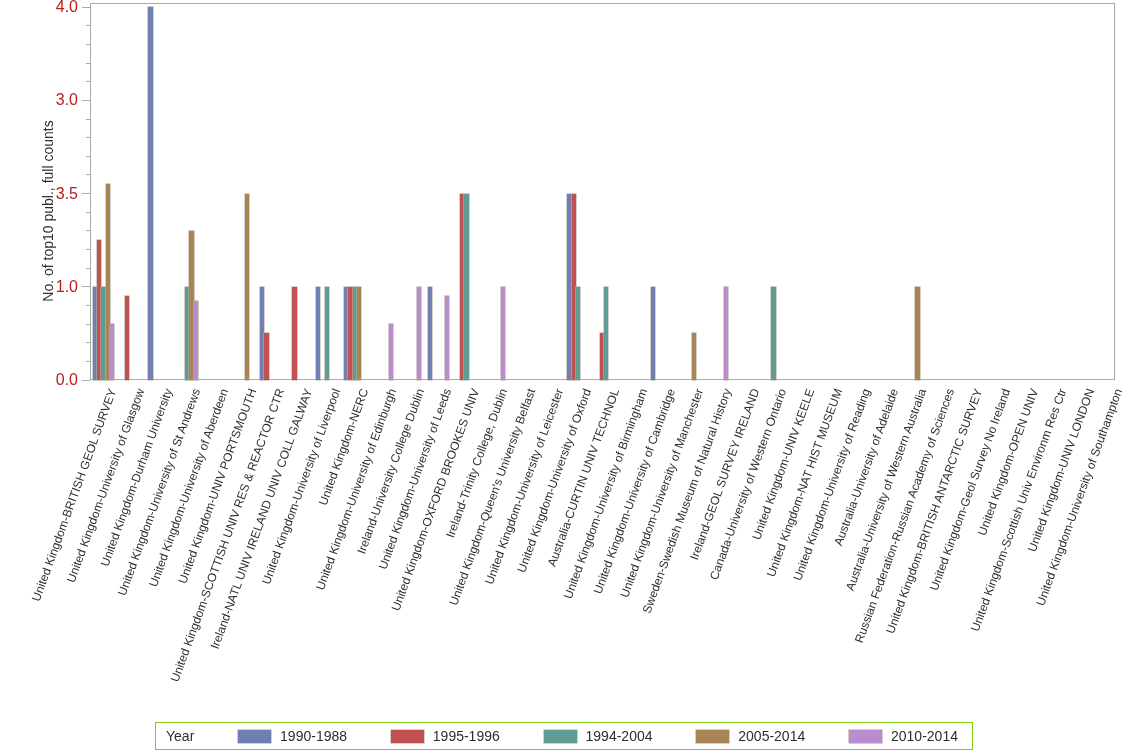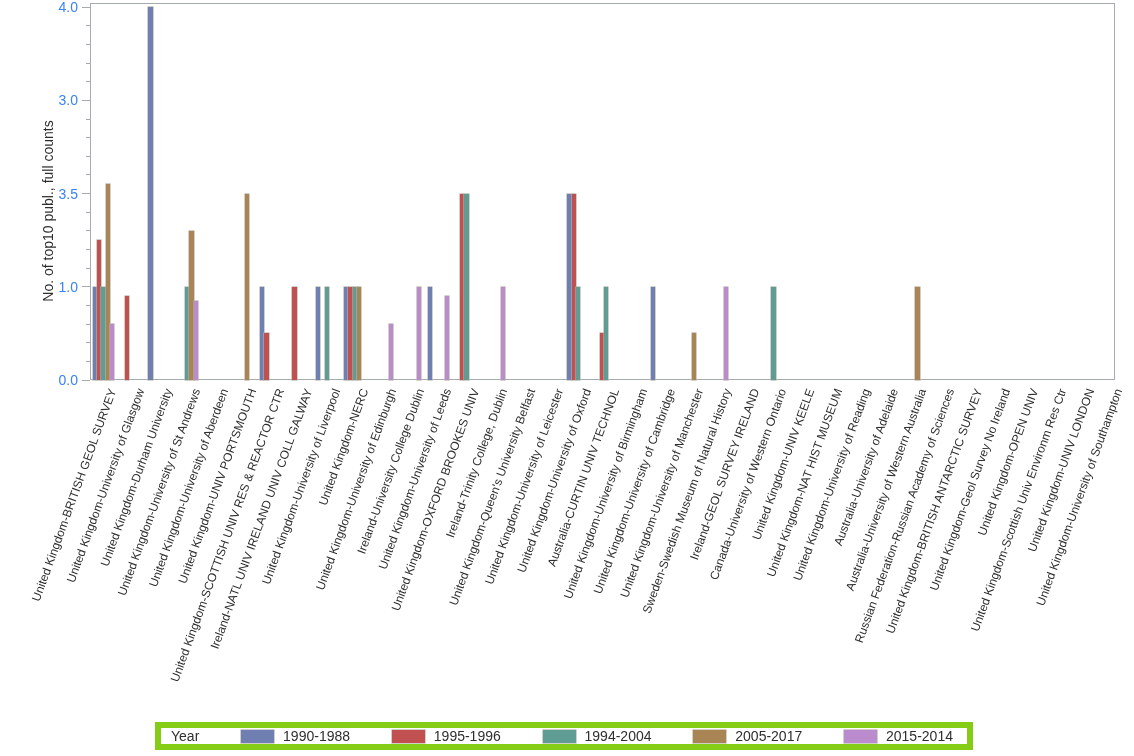--- a/index.html
+++ b/index.html
@@ -1,28 +1,28 @@
 <!DOCTYPE html>
 <html><head>
 <meta charset="utf-8">
 <style>
   html,body{margin:0;padding:0;background:#fff;}
   .canvas{position:relative;width:1134px;height:756px;background:#ffffff;overflow:hidden;
           font-family:"Liberation Sans","DejaVu Sans",sans-serif;color:#2e2e2e;}
   .plot-frame{position:absolute;left:90px;top:3px;width:1025px;height:377px;
               border:1px solid #a6abb0;box-sizing:border-box;background:#fff;}
   .ytick{position:absolute;background:#a6abb0;height:1px;}
-  .ytick-label{position:absolute;width:34px;text-align:right;font-size:14px;color:#3b82f6;line-height:14px;}
+  .ytick-label{position:absolute;width:34px;text-align:right;font-size:16px;color:#b91c1c;line-height:14px;}
   .y-title{position:absolute;left:-62px;top:203px;width:220px;text-align:center;
            transform:rotate(-90deg);font-size:14px;color:#2e2e2e;white-space:nowrap;}
   .bar{position:absolute;width:4.3px;box-shadow:0 0 0 0.6px #b7b1a6;}
   .xlabel{position:absolute;width:420px;text-align:right;font-size:12px;line-height:13px;
           white-space:nowrap;transform:rotate(-70deg);transform-origin:100% 0;color:#2e2e2e;}
   .legend{position:absolute;left:155px;top:722px;width:818px;height:28px;
-          border:6px solid #84cc16;box-sizing:border-box;background:#fff;
+          border:1px solid #84cc16;box-sizing:border-box;background:#fff;
           display:flex;align-items:center;padding:0 14px 0 10px;justify-content:space-between;}
   .legend-title{font-size:14px;color:#2e2e2e;}
   .legend-entry{display:flex;align-items:center;gap:9px;}
   .legend-swatch{width:33px;height:13px;box-shadow:0 0 0 0.6px #b7b1a6;}
   .legend-label{font-size:14px;color:#2e2e2e;}
 </style>
 </head>
 <body>
 
 <div class="canvas">
@@ -143,20 +143,20 @@
       <div class="legend-entry">
         <span class="legend-swatch" style="background: rgb(192, 81, 80);"></span>
         <span class="legend-label">1995-1996</span>
       </div>
       <div class="legend-entry">
         <span class="legend-swatch" style="background: rgb(94, 156, 148);"></span>
         <span class="legend-label">1994-2004</span>
       </div>
       <div class="legend-entry">
         <span class="legend-swatch" style="background: rgb(169, 132, 85);"></span>
-        <span class="legend-label">2005-2017</span>
+        <span class="legend-label">2005-2014</span>
       </div>
       <div class="legend-entry">
         <span class="legend-swatch" style="background: rgb(186, 140, 205);"></span>
-        <span class="legend-label">2015-2014</span>
+        <span class="legend-label">2010-2014</span>
       </div>
     </div>
 </div>
 
 </body></html>

